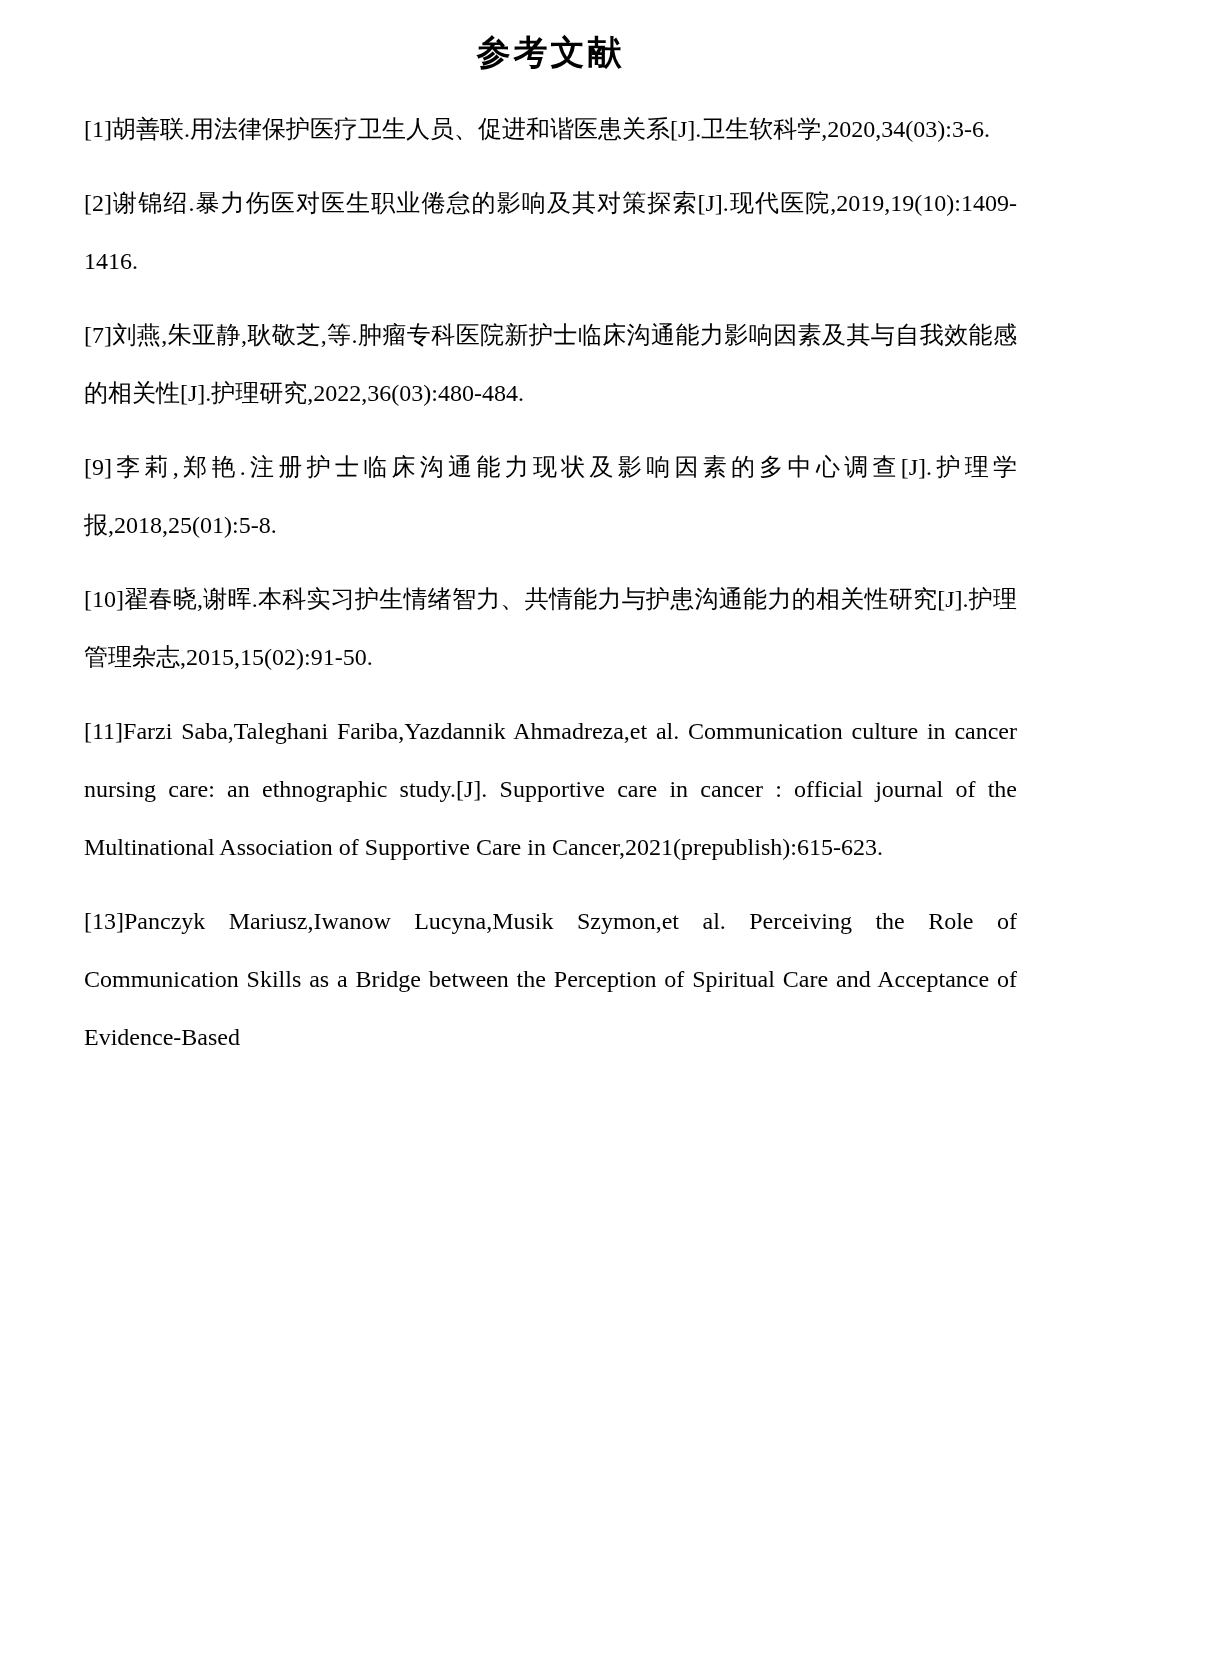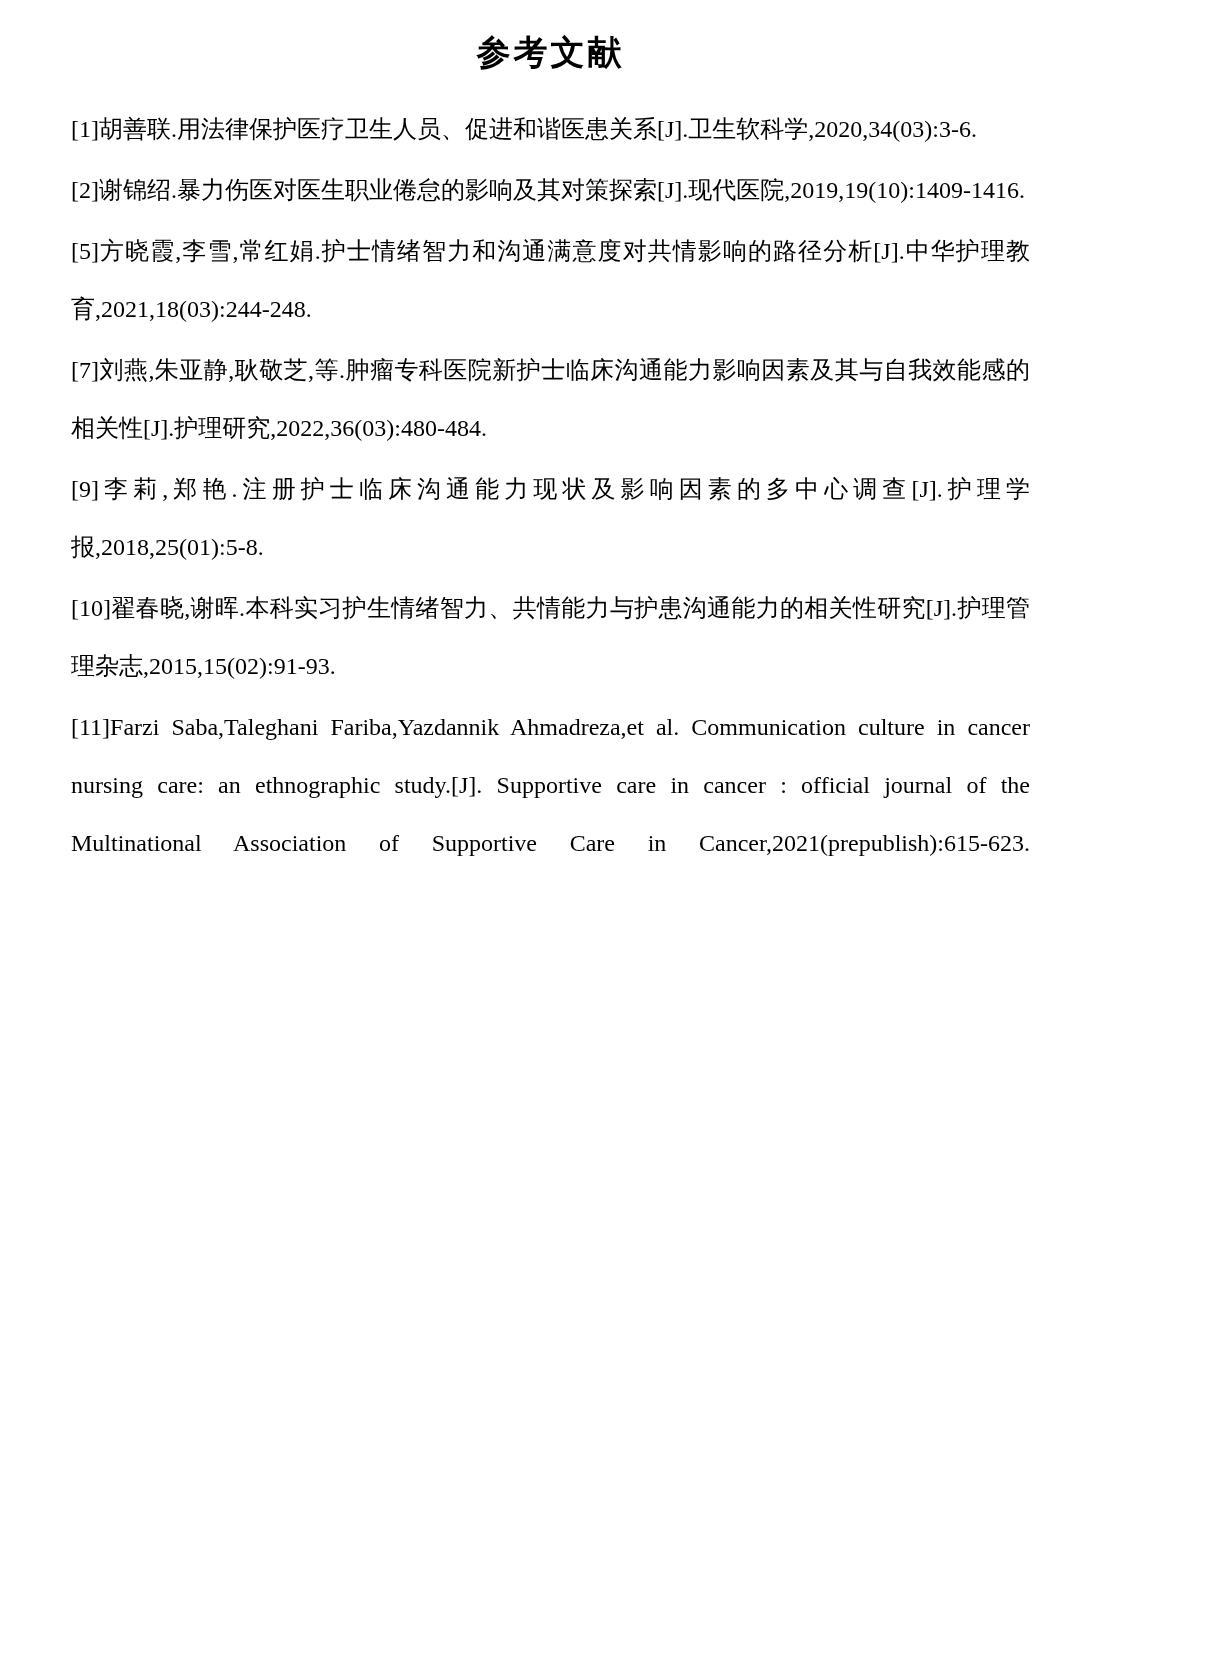--- a/index.html
+++ b/index.html
@@ -28,40 +28,40 @@
     line-height: 52px;
     letter-spacing: 3px;
     text-align: center;
     margin: 0 0 22px 0;
     color: #000000;
   }
   .ref-list {
     width: 100%;
   }
   .ref-list p.ref {
-    margin: 3px;
+    margin: 16px;
     padding: 0;
     font-size: 24px;
     line-height: 58px;
     text-align: justify;
     color: #000000;
   }
   
   .ref-list p.ref:last-child {
     text-align-last: justify;
   }
 </style>
 </head>
 <body>
 
 <div class="page">
   <h1 class="doc-title">参考文献</h1>
 
   <div class="ref-list">
       <p class="ref">[1]胡善联.用法律保护医疗卫生人员、促进和谐医患关系[J].卫生软科学,2020,34(03):3-6.</p>
       <p class="ref">[2]谢锦绍.暴力伤医对医生职业倦怠的影响及其对策探索[J].现代医院,2019,19(10):1409-1416.</p>
-      <p class="ref">[5]方晓霞,李雪,常红娟.护士情绪智力和沟通满意度对共情影响的路径分析[J].中华护理教育,2021,18(03):244-248.</p>
       <p class="ref">[7]刘燕,朱亚静,耿敬芝,等.肿瘤专科医院新护士临床沟通能力影响因素及其与自我效能感的相关性[J].护理研究,2022,36(03):480-484.</p>
       <p class="ref">[9]李莉,郑艳.注册护士临床沟通能力现状及影响因素的多中心调查[J].护理学报,2018,25(01):5-8.</p>
-      <p class="ref">[10]翟春晓,谢晖.本科实习护生情绪智力、共情能力与护患沟通能力的相关性研究[J].护理管理杂志,2015,15(02):91-93.</p>
+      <p class="ref">[10]翟春晓,谢晖.本科实习护生情绪智力、共情能力与护患沟通能力的相关性研究[J].护理管理杂志,2015,15(02):91-50.</p>
       <p class="ref">[11]Farzi Saba,Taleghani Fariba,Yazdannik Ahmadreza,et al. Communication culture in cancer nursing care: an ethnographic study.[J]. Supportive care in cancer : official journal of the Multinational Association of Supportive Care in Cancer,2021(prepublish):615-623.</p>
+      <p class="ref">[13]Panczyk Mariusz,Iwanow Lucyna,Musik Szymon,et al. Perceiving the Role of Communication Skills as a Bridge between the Perception of Spiritual Care and Acceptance of Evidence-Based</p>
     </div>
 </div>
 
 </body></html>

